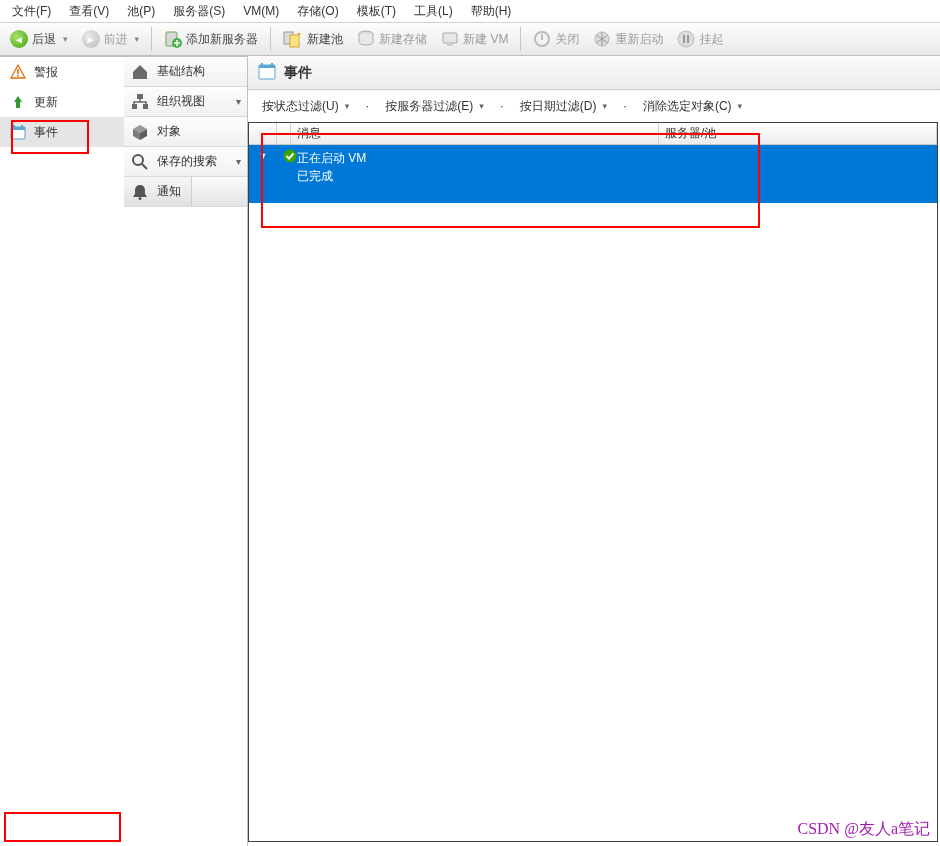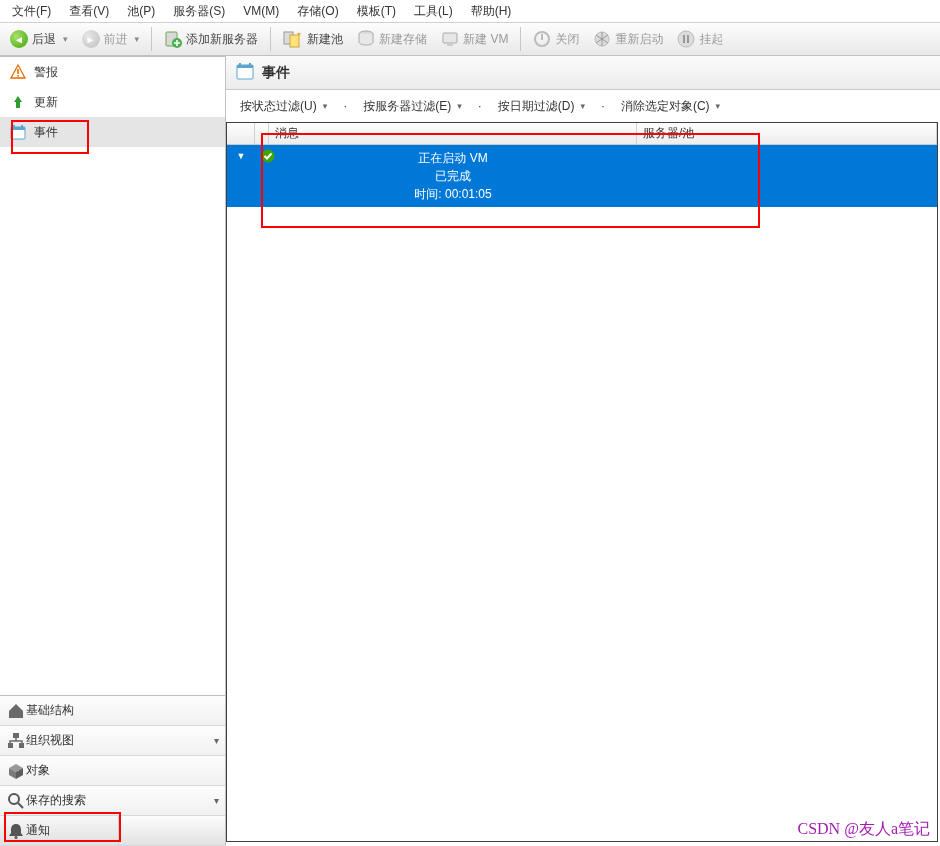--- a/index.html
+++ b/index.html
@@ -13,33 +13,33 @@
 .tb-btn.disabled { color: #9a9a9a; }
 .tb-sep { width: 1px; height: 24px; background: #c8c8c8; margin: 0 4px; }
 .tb-dd { display:inline-flex; align-items:center; }
 .tb-dd::after { content:"▾"; font-size: 9px; margin-left:3px; color:#888; }
 
 .icon-back svg, .icon-fwd svg, .tb-btn svg { display:block; }
 .icon-circle-green { width:18px; height:18px; border-radius:50%; background: radial-gradient(circle at 35% 35%, #a8e26f, #3da500); display:flex; align-items:center; justify-content:center; color:#fff; font-size:10px; }
 .icon-circle-grey { width:18px; height:18px; border-radius:50%; background: radial-gradient(circle at 35% 35%, #e8e8e8, #bdbdbd); display:flex; align-items:center; justify-content:center; color:#fff; font-size:10px; }
 
 .main { display:flex; height: calc(846px - 22px - 34px); }
-.left-panel { width: 226px; border-right: 1px solid #c0c0c0; display:flex; flex-direction:column; background:#fff; }
+.left-panel { width: 248px; border-right: 1px solid #c0c0c0; display:flex; flex-direction:row; background:#fff; }
 .left-top { flex:1; overflow:auto; border-top:1px solid #bfbfbf; }
 .left-top .nav-row { display:flex; align-items:center; height:30px; padding:0 10px; gap:8px; cursor:default; }
 .left-top .nav-row.selected { background:#e5e5e5; }
 .left-top .nav-row .nav-label { font-size:12px; }
 
 .nav-icon { width:16px; height:16px; display:flex; align-items:center; justify-content:center; }
 .box-events { position:absolute; left:11px; top:120px; width:78px; height:34px; pointer-events:none; border:2px solid #f00; }
 .box-row { position:absolute; left:261px; top:133px; width:499px; height:95px; pointer-events:none; border:2px solid #f00; }
 .box-notify { position:absolute; left:4px; top:812px; width:117px; height:30px; pointer-events:none; border:2px solid #f00; }
 
 .left-bottom { border-top:1px solid #c0c0c0; }
-.lb-row { display:flex; align-items:center; height:30px; padding:0 6px; gap:0; background:linear-gradient(#fdfdfd,#f1f1f1); border-bottom:1px solid #d9d9d9; cursor:default; }
+.lb-row { display:flex; align-items:center; height:30px; padding:0 6px; gap:7px; background:linear-gradient(#fdfdfd,#f1f1f1); border-bottom:1px solid #d9d9d9; cursor:default; }
 .lb-row.active { background:linear-gradient(#f7f7f7,#e0e0e0); }
 .lb-row .lb-icon { width:20px; height:20px; display:flex; align-items:center; justify-content:center; }
 .lb-row.collapsible::after { content:"▾"; margin-left:auto; color:#666; font-size:10px; }
 .lb-half { display:flex; }
 .lb-half .lb-row { flex:1; }
 .lb-strip { flex:1; height:30px; background:linear-gradient(#fdfdfd,#e2e2e2); border-bottom:1px solid #d9d9d9; border-left:1px solid #d0d0d0;}
 
 .right-panel { flex:1; display:flex; flex-direction:column; background:#fff; }
 .rp-header { display:flex; align-items:center; height:34px; background:linear-gradient(#fbfbfb,#ececec); border-bottom:1px solid #c8c8c8; padding:0 10px; gap:8px; }
 .rp-header .title { font-size:14px; font-weight:bold; color:#333; }
@@ -52,21 +52,21 @@
 .th { border-right:1px solid #d0d0d0; display:flex; align-items:center; padding:0 6px; font-size:12px; color:#333; }
 .th.c1 { width:28px; padding:0; }
 .th.c2 { width:14px; padding:0; border-right:1px solid #d0d0d0;}
 .th.c3 { flex:0 0 368px; }
 .th.c4 { flex:1; }
 .rp-tbody { flex:1; overflow:auto; }
 .trow { display:flex; background:#0078d7; color:#fff; min-height:58px; }
 .td { padding:4px 6px; font-size:12px; }
 .td.c1 { width:28px; display:flex; align-items:flex-start; justify-content:center; padding-top:6px; color:#fff; font-size:9px; }
 .td.c2 { width:14px; display:flex; align-items:flex-start; padding-top:4px; }
-.td.c3 { flex:0 0 368px; line-height:1.5;text-align:center; }
+.td.c3 { flex:0 0 368px; line-height:1.5; }
 .td.c4 { flex:1; }
 
 .check-green { width:14px; height:14px; }
 .watermark { position:absolute; right:10px; bottom:6px; color:#a21caf; font-size:16px; font-family: SimSun, serif; pointer-events:none; }
 
 svg { overflow:visible; }
 </style>
 </head>
 <body>
 
@@ -302,21 +302,20 @@
             <span>
               <svg class="check-green" width="14" height="14">
                   <circle cx="7" cy="7" r="6.5" fill="#3da500"></circle>
                   <path d="M3.5 7 L6 9.5 L10.5 4.5" stroke="#fff" stroke-width="2" fill="none"></path>
                 </svg>
             </span>
           </div>
           <div class="td c3">
             <div>正在启动 VM</div>
             <div>已完成</div>
-            <div>时间: 00:01:05</div>
           </div>
         </div>
       </div>
     </div>
   </div>
 </div>
 
 <div class="box-events"></div>
 <div class="box-row"></div>
 <div class="box-notify"></div>

